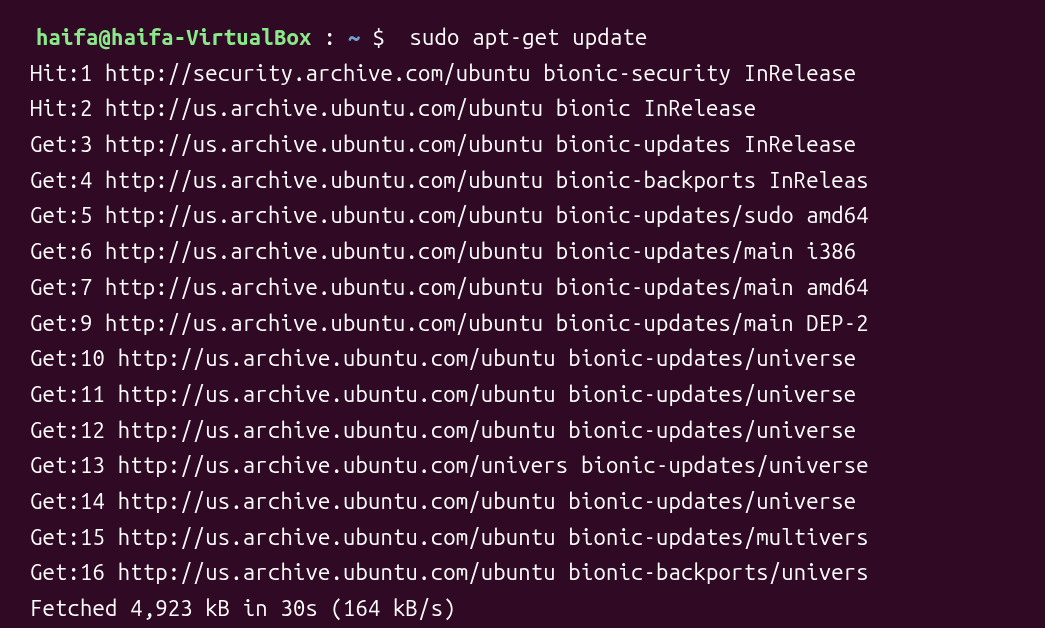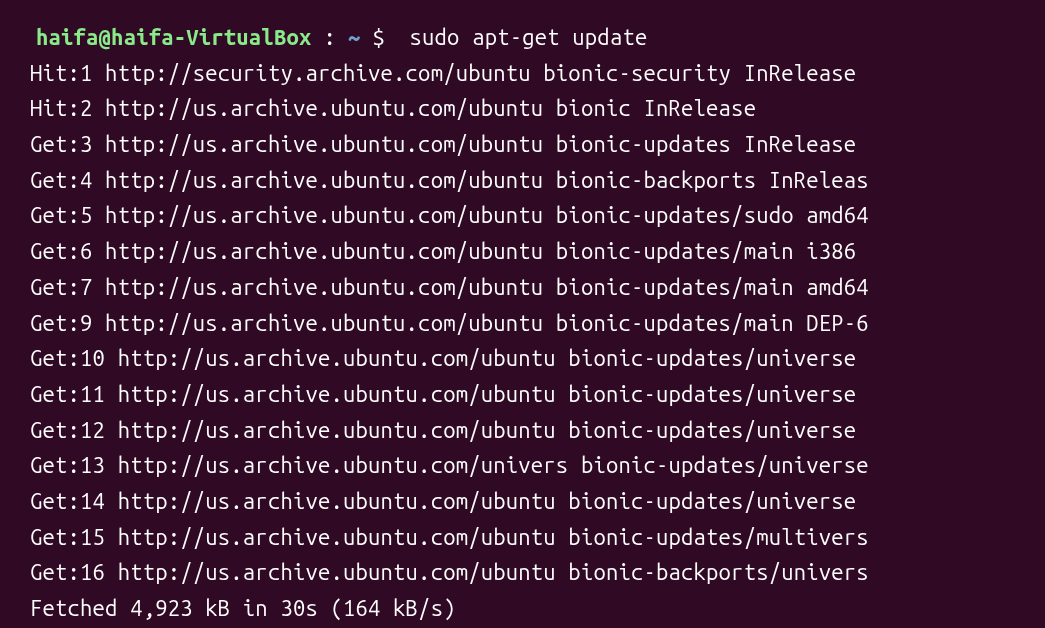--- a/index.html
+++ b/index.html
@@ -42,21 +42,21 @@
   <div class="line">
     <span class="prompt-user">haifa@haifa-VirtualBox</span><span class="prompt-symbol">:</span><span class="prompt-path">~</span><span class="prompt-symbol">$ </span><span>sudo apt-get update</span>
   </div>
   <div class="line">Hit:1 http://security.archive.com/ubuntu bionic-security InRelease</div>
   <div class="line">Hit:2 http://us.archive.ubuntu.com/ubuntu bionic InRelease</div>
   <div class="line">Get:3 http://us.archive.ubuntu.com/ubuntu bionic-updates InRelease</div>
   <div class="line">Get:4 http://us.archive.ubuntu.com/ubuntu bionic-backports InReleas</div>
   <div class="line">Get:5 http://us.archive.ubuntu.com/ubuntu bionic-updates/sudo amd64</div>
   <div class="line">Get:6 http://us.archive.ubuntu.com/ubuntu bionic-updates/main i386</div>
   <div class="line">Get:7 http://us.archive.ubuntu.com/ubuntu bionic-updates/main amd64</div>
-  <div class="line">Get:9 http://us.archive.ubuntu.com/ubuntu bionic-updates/main DEP-6</div>
+  <div class="line">Get:9 http://us.archive.ubuntu.com/ubuntu bionic-updates/main DEP-2</div>
   <div class="line">Get:10 http://us.archive.ubuntu.com/ubuntu bionic-updates/universe</div>
   <div class="line">Get:11 http://us.archive.ubuntu.com/ubuntu bionic-updates/universe</div>
   <div class="line">Get:12 http://us.archive.ubuntu.com/ubuntu bionic-updates/universe</div>
   <div class="line">Get:13 http://us.archive.ubuntu.com/univers bionic-updates/universe</div>
   <div class="line">Get:14 http://us.archive.ubuntu.com/ubuntu bionic-updates/universe</div>
   <div class="line">Get:15 http://us.archive.ubuntu.com/ubuntu bionic-updates/multivers</div>
   <div class="line">Get:16 http://us.archive.ubuntu.com/ubuntu bionic-backports/univers</div>
   <div class="line">Fetched 4,923 kB in 30s (164 kB/s)</div>
   <div class="line">Reading package lists... Done</div>
 </div>

